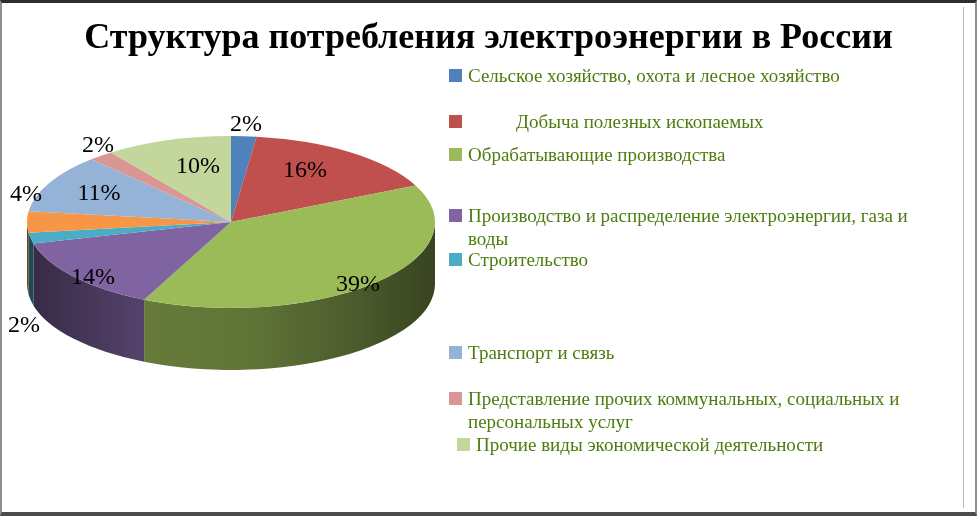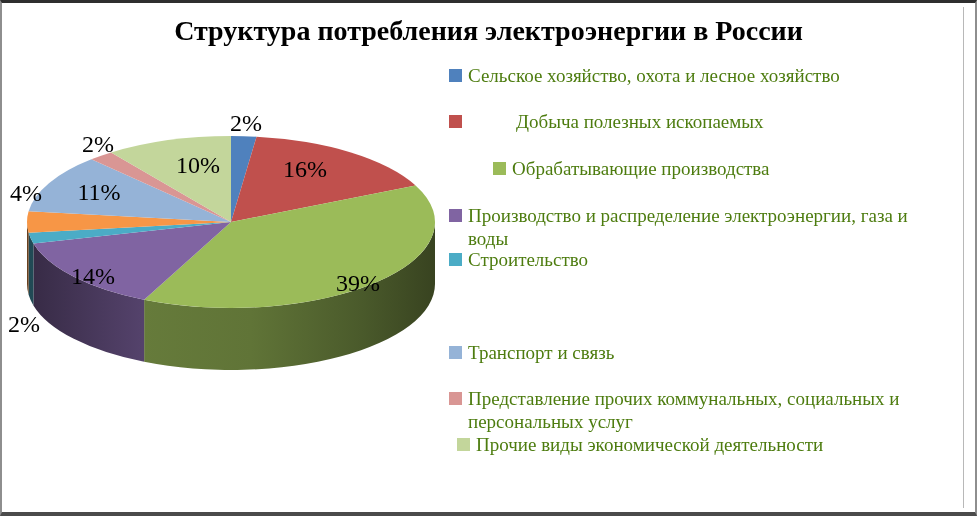--- a/index.html
+++ b/index.html
@@ -12,21 +12,21 @@
     border-bottom:4px solid #4b4b4b;
     border-left:2px solid #8e8e8e;
     border-right:2px solid #8e8e8e;
     overflow:hidden;
     font-family:"Liberation Serif", serif;
   }
   .title{
     position:absolute;
     left:0;right:0;top:12px;
     text-align:center;
-    font-size:28px;
+    font-size:36px;
     font-weight:bold;
     color:#000;
     white-space:nowrap;
   }
   #pie{position:absolute;left:0;top:0;}
   .legend{position:absolute;left:447px;top:0;width:520px;height:100%;}
   .legend-item{position:absolute;left:0;display:flex;align-items:flex-start;}
   .swatch{width:13px;height:13px;flex:0 0 13px;margin-top:5px;}
   .legend-text{margin-left:6px;font-size:19px;line-height:23px;color:#4d7c0f;}
   .inner-right-line{
@@ -135,21 +135,21 @@
         <div class="legend-text">
           <div>Сельское хозяйство, охота и лесное хозяйство</div>
         </div>
       </div>
       <div class="legend-item" style="top: 107px; gap: 48px;">
         <span class="swatch" style="background: rgb(192, 80, 77);"></span>
         <div class="legend-text">
           <div>Добыча полезных ископаемых</div>
         </div>
       </div>
-      <div class="legend-item" style="top: 154px; margin-left: 44px;">
+      <div class="legend-item" style="top: 140px;">
         <span class="swatch" style="background: rgb(155, 187, 89);"></span>
         <div class="legend-text">
           <div>Обрабатывающие производства</div>
         </div>
       </div>
       <div class="legend-item" style="top: 201px;">
         <span class="swatch" style="background: rgb(128, 100, 162);"></span>
         <div class="legend-text">
           <div>Производство и распределение электроэнергии, газа и</div>
           <div>воды</div>

